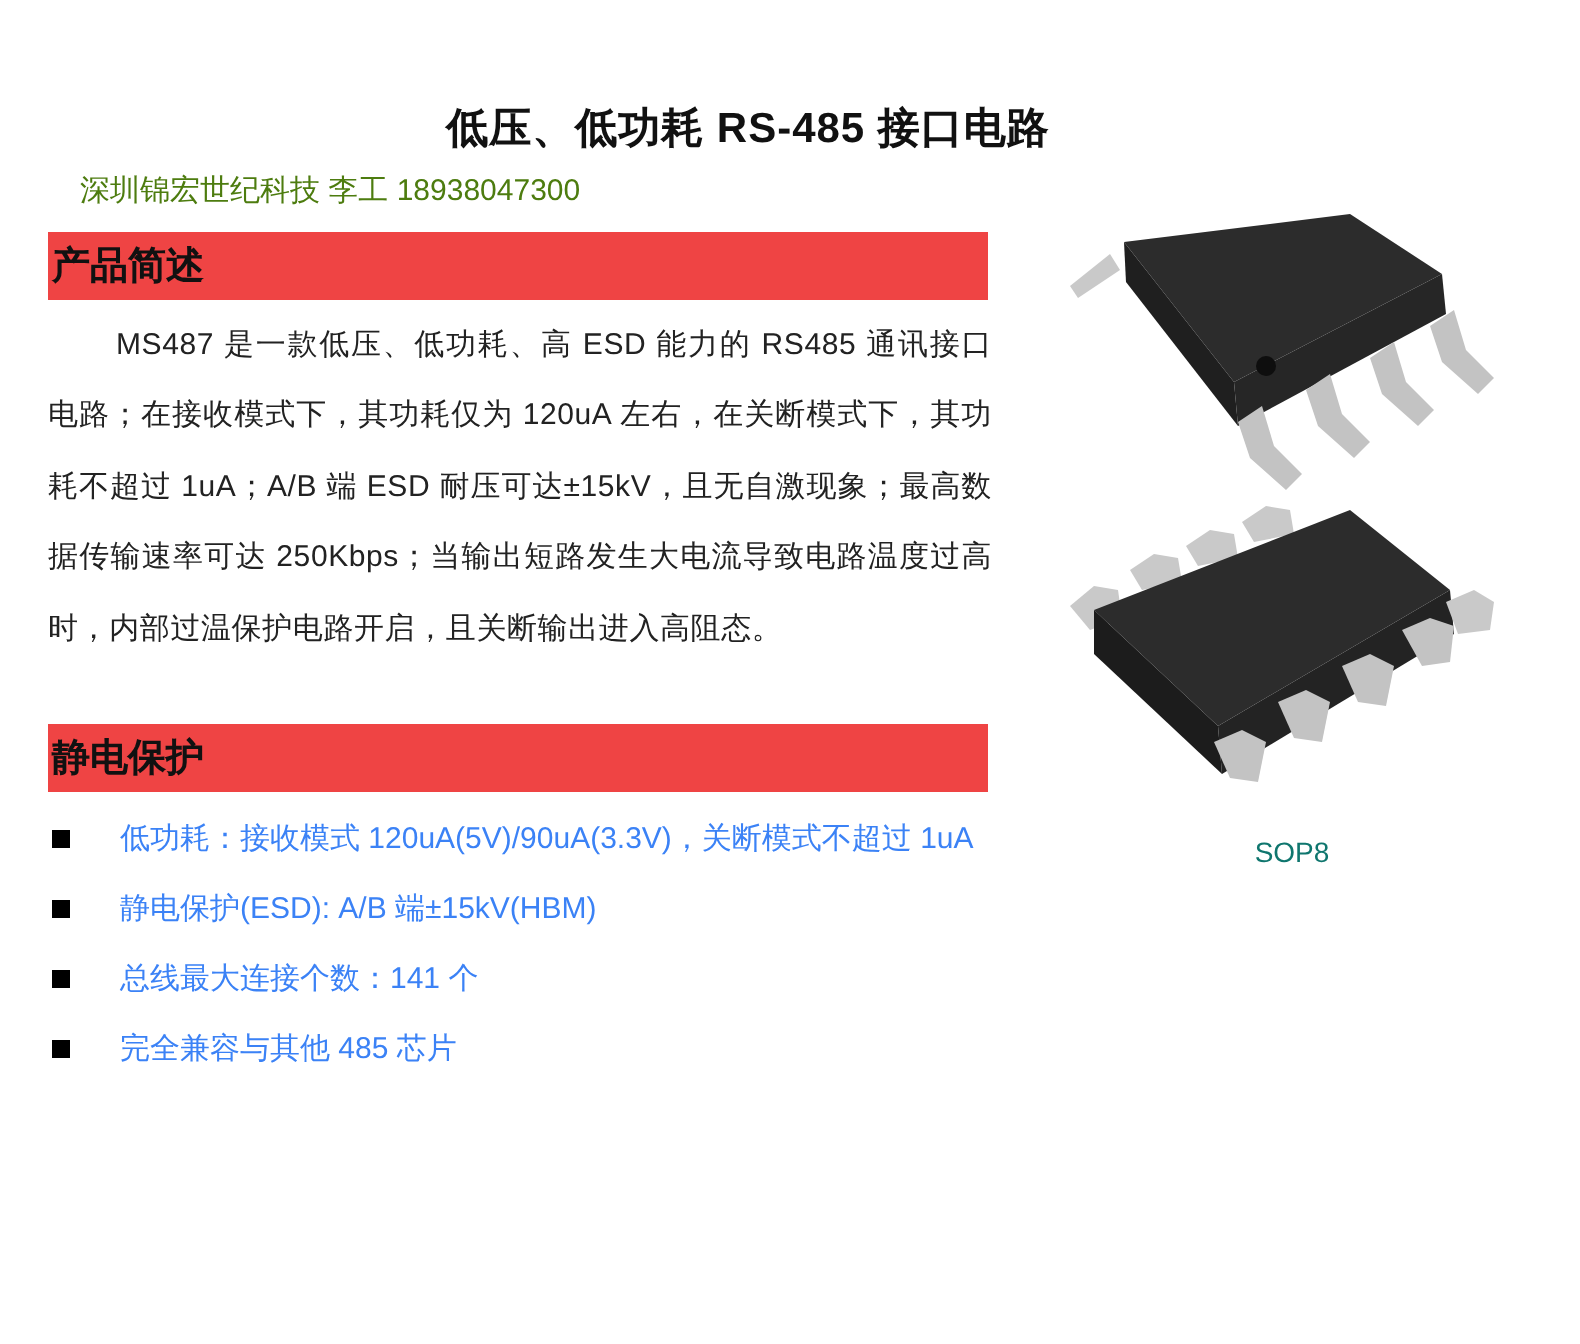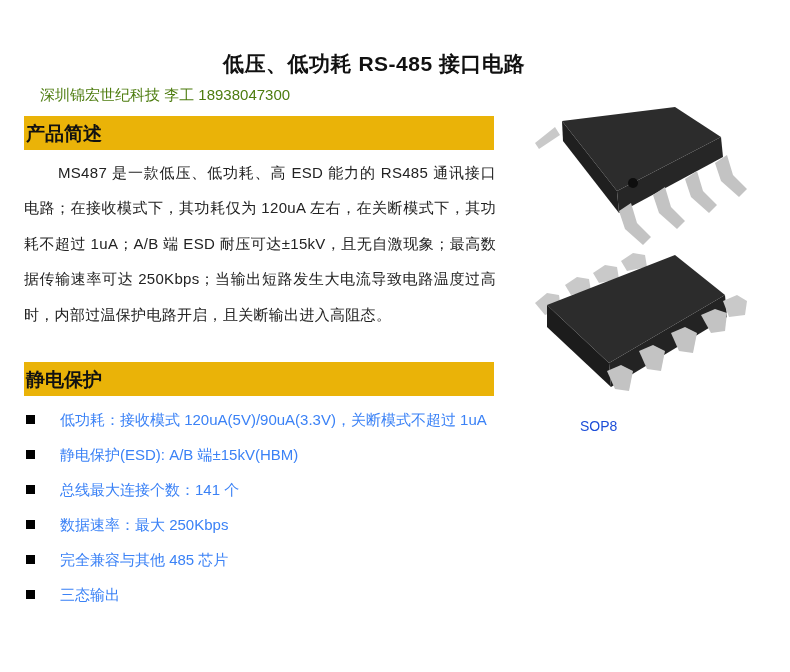--- a/index.html
+++ b/index.html
@@ -1,46 +1,45 @@
 <!DOCTYPE html>
 <html><head>
 <meta charset="utf-8">
 <style>
   html,body{margin:0;padding:0;background:#fff;}
   body{width:790px;height:672px;overflow:hidden;position:relative;font-family:"Liberation Sans","DejaVu Sans",sans-serif;color:#1a1a1a;}
   .title{position:absolute;left:0;width:738px;top:50px;text-align:center;font-size:21px;font-weight:bold;color:#111;padding-left:10px;box-sizing:border-box;letter-spacing:0.5px;}
   .author{position:absolute;left:40px;top:86px;font-size:15px;color:#4d7c0f;}
-  .section-head{position:absolute;left:24px;width:470px;height:34px;background:#eab308;font-size:19px;font-weight:bold;color:#111;line-height:36px;padding-left:2px;box-sizing:border-box;}
+  .section-head{position:absolute;left:24px;width:470px;height:34px;background:#ef4444;font-size:19px;font-weight:bold;color:#111;line-height:36px;padding-left:2px;box-sizing:border-box;}
   .desc{position:absolute;left:24px;top:155px;width:472px;font-size:15px;line-height:35.4px;color:#222;letter-spacing:0.3px;}
   .desc p{margin:0;text-indent:34px;text-align:justify;text-align-last:left;}
   .features{position:absolute;left:24px;top:402px;width:472px;margin:0;padding:0;list-style:none;font-size:15px;color:#3b82f6;}
   .features li{position:relative;padding-left:36px;line-height:35px;}
   .bullet{position:absolute;left:2px;top:13px;width:9px;height:9px;background:#000;}
   .chip-area{position:absolute;left:525px;top:105px;width:235px;height:300px;}
-  .caption{position:absolute;left:580px;top:418px;width:80px;font-size:14px;color:#1d4ed8;}
+  .caption{position:absolute;left:606px;top:418px;width:80px;text-align:center;font-size:14px;color:#0f766e;}
 </style>
 </head>
 <body>
 
 <div class="title">低压、低功耗 RS-485 接口电路</div>
 <div class="author">深圳锦宏世纪科技 李工 18938047300</div>
 
 <div class="section-head" style="top:116px;">产品简述</div>
 <div class="desc">
   <p>MS487 是一款低压、低功耗、高 ESD 能力的 RS485 通讯接口电路；在接收模式下，其功耗仅为 120uA 左右，在关断模式下，其功耗不超过 1uA；A/B 端 ESD 耐压可达±15kV，且无自激现象；最高数据传输速率可达 250Kbps；当输出短路发生大电流导致电路温度过高时，内部过温保护电路开启，且关断输出进入高阻态。</p>
 </div>
 
 <div class="section-head" style="top:362px;">静电保护</div>
 <ul class="features">
   <li><span class="bullet"></span><span>低功耗：接收模式 120uA(5V)/90uA(3.3V)，关断模式不超过 1uA</span></li>
   <li><span class="bullet"></span><span>静电保护(ESD): A/B 端±15kV(HBM)</span></li>
   <li><span class="bullet"></span><span>总线最大连接个数：141 个</span></li>
-  <li><span class="bullet"></span><span>数据速率：最大 250Kbps</span></li>
+  <li><span class="bullet"></span></li>
   <li><span class="bullet"></span><span>完全兼容与其他 485 芯片</span></li>
-  <li><span class="bullet"></span><span>三态输出</span></li>
 </ul>
 
 <div class="chip-area">
   <svg width="235" height="300" viewBox="0 0 235 300">
 
     <g>
       <polygon points="10,38 30,22 35,30 14,44" fill="#c9c9c9"></polygon>
       <polygon points="37,16 150,2 196,32 92,86" fill="#2c2c2c"></polygon>
       <polygon points="37,16 92,86 94,108 38,36" fill="#1f1f1f"></polygon>
       <polygon points="92,86 196,32 198,52 94,108" fill="#262626"></polygon>

